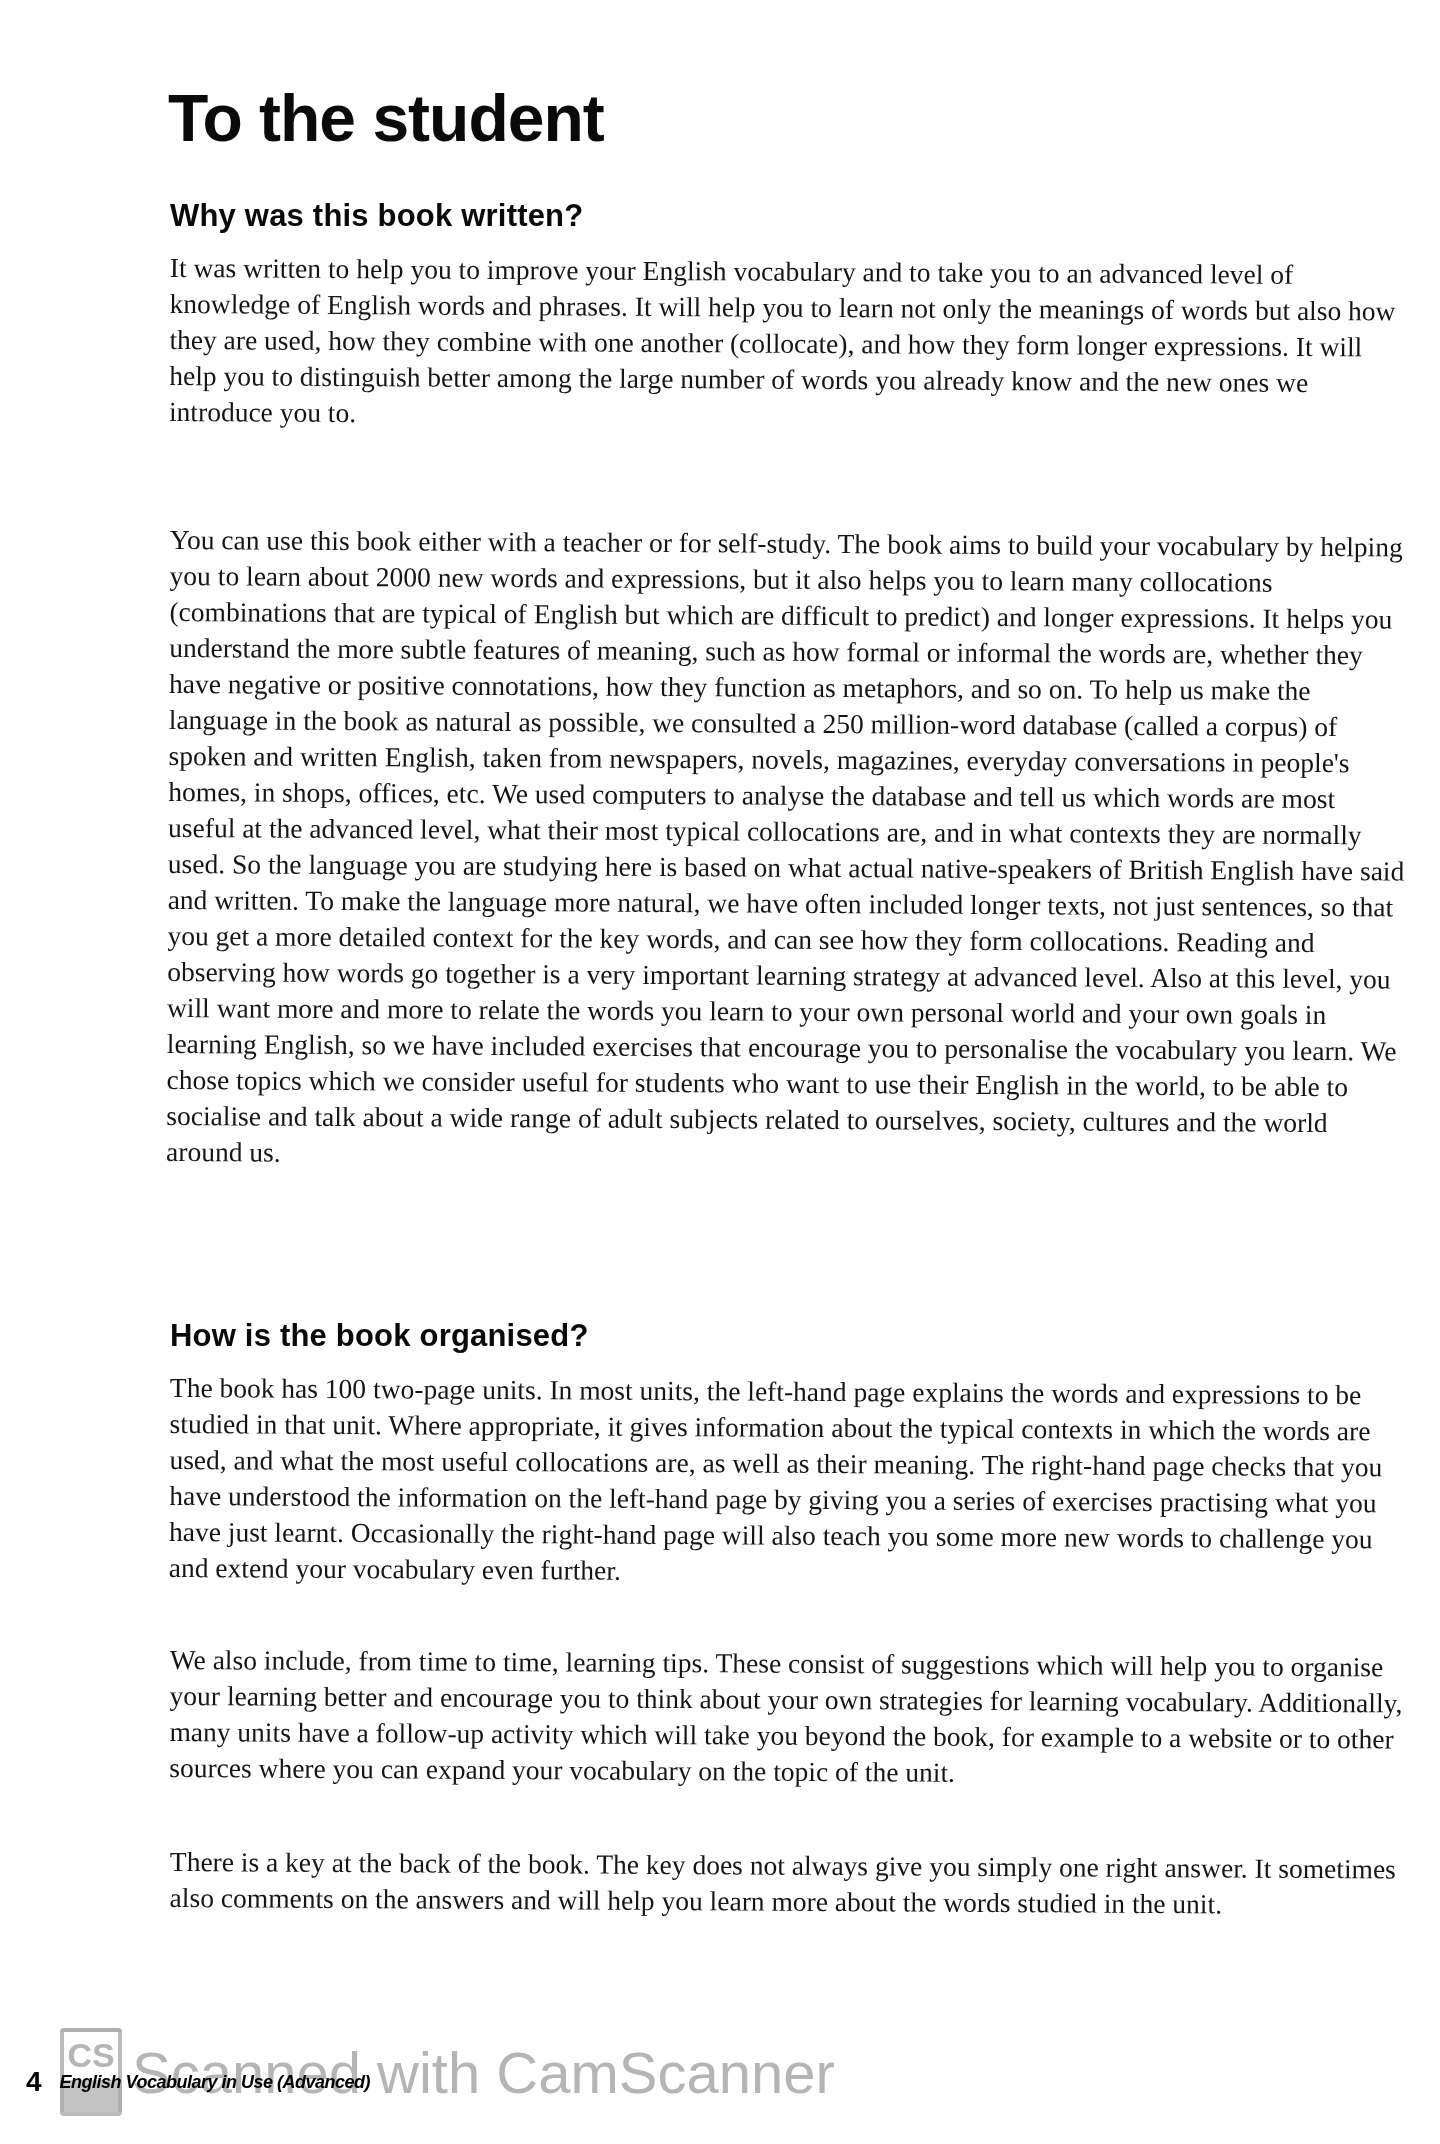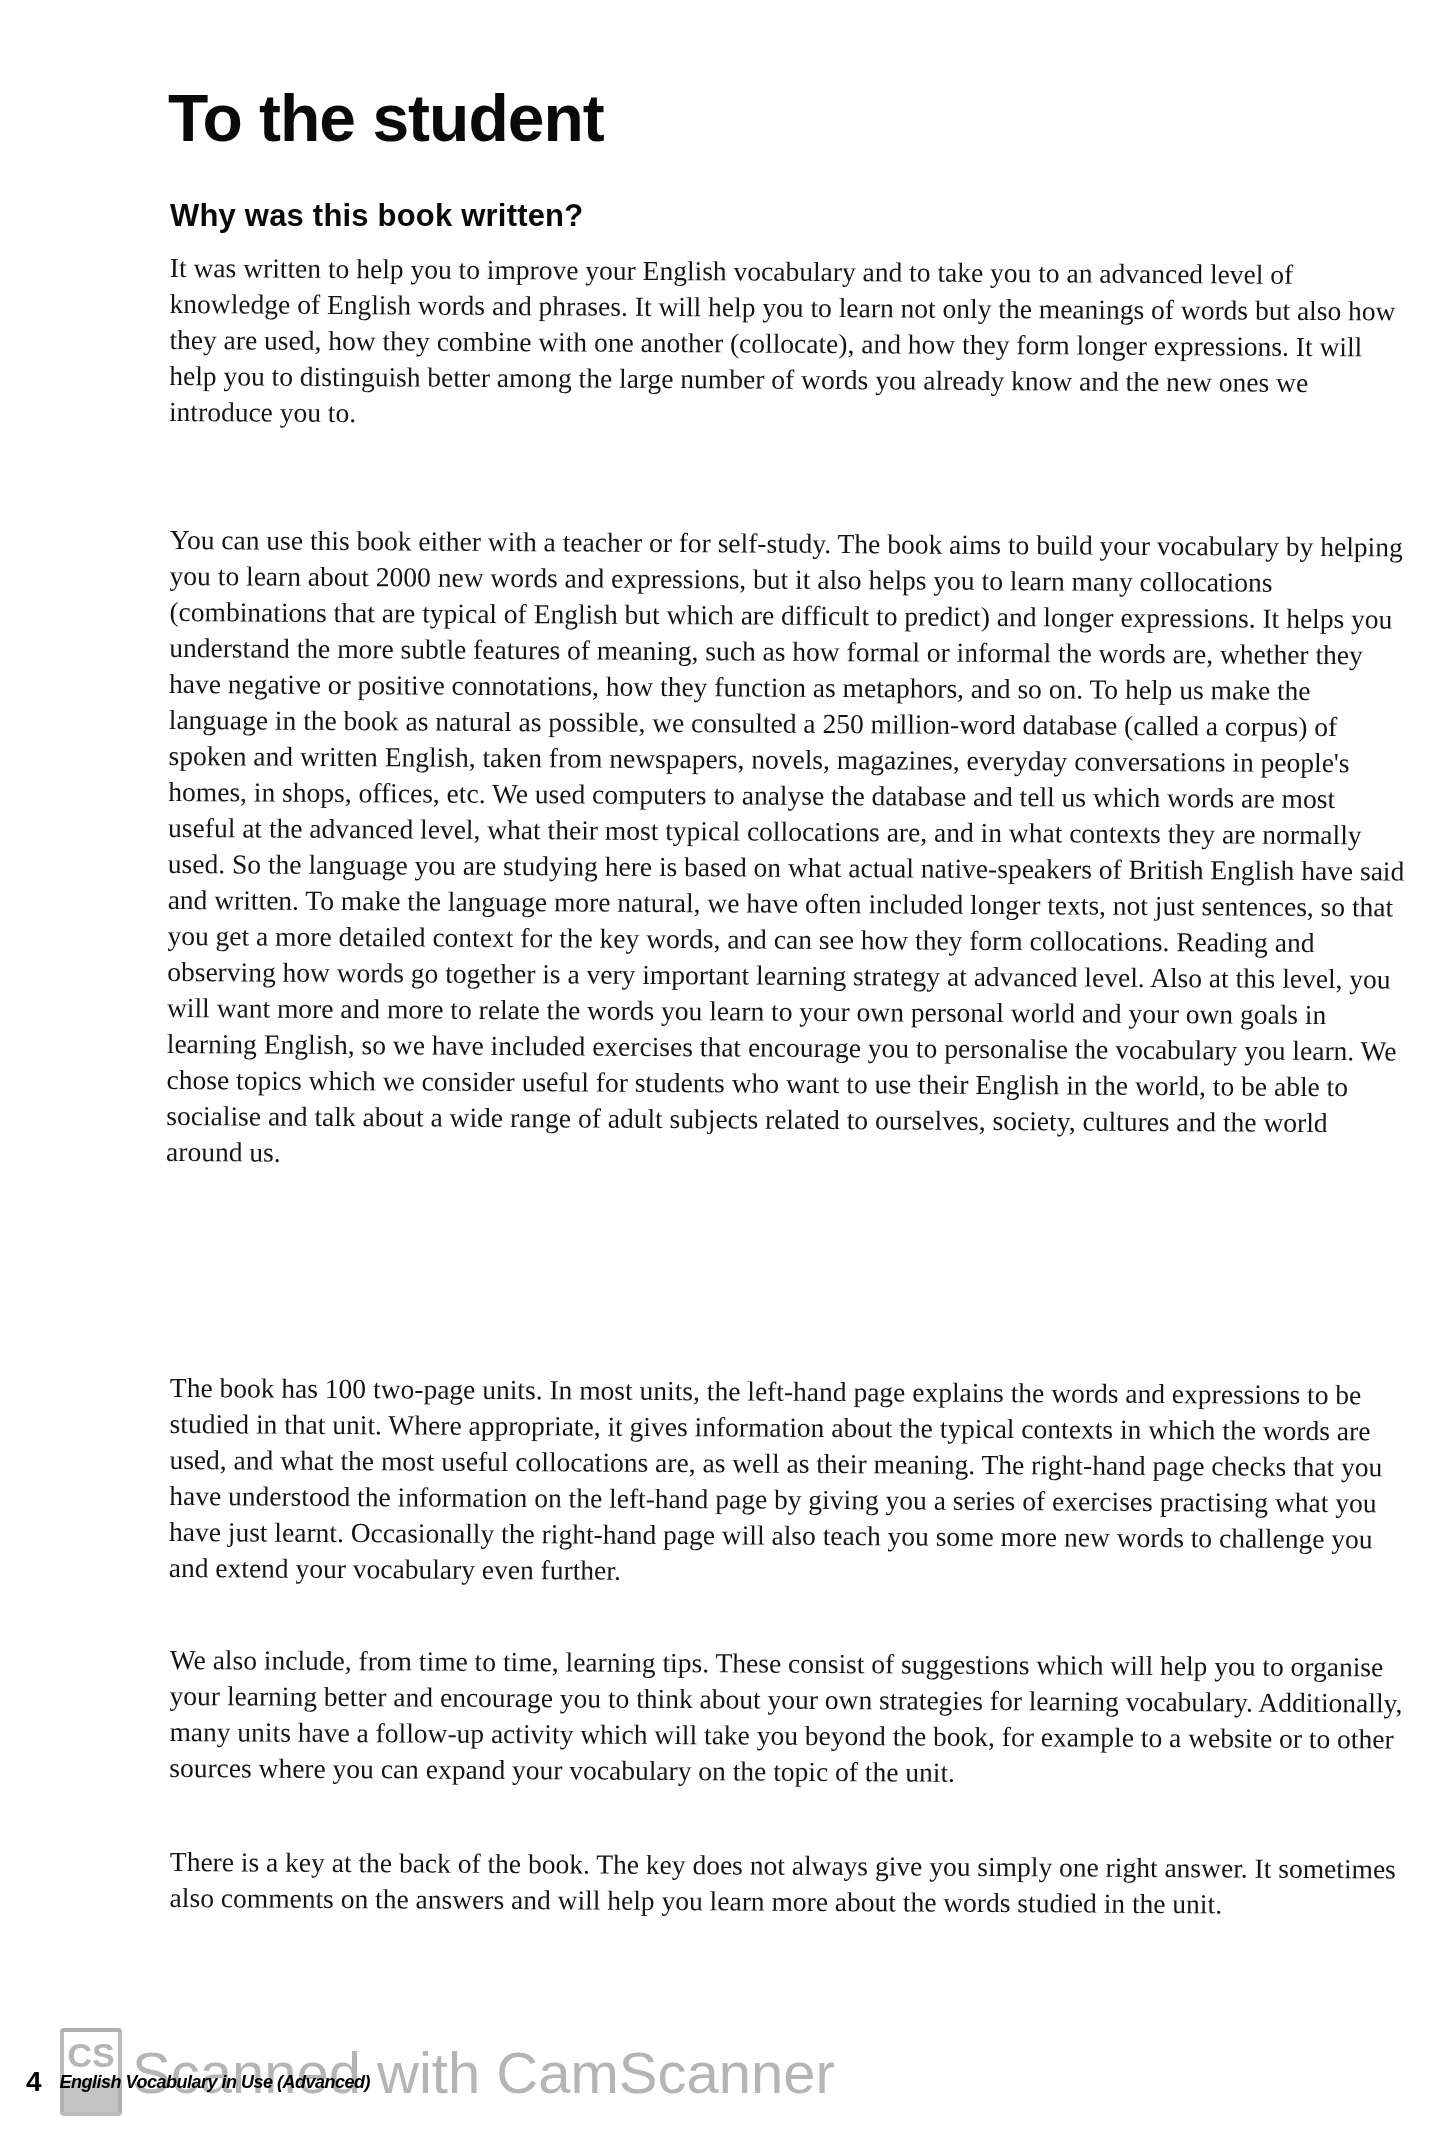--- a/index.html
+++ b/index.html
@@ -42,20 +42,21 @@
 <body>
 
 <div class="page">
   <h1 class="title">To the student</h1>
 
   <h2 class="heading" style="top:198px">Why was this book written?</h2>
   <p class="para" style="top:250px">It was written to help you to improve your English vocabulary and to take you to an advanced level of knowledge of English words and phrases. It will help you to learn not only the meanings of words but also how they are used, how they combine with one another (collocate), and how they form longer expressions. It will help you to distinguish better among the large number of words you already know and the new ones we introduce you to.</p>
 
   <p class="para" style="top:522px">You can use this book either with a teacher or for self-study. The book aims to build your vocabulary by helping you to learn about 2000 new words and expressions, but it also helps you to learn many collocations (combinations that are typical of English but which are difficult to predict) and longer expressions. It helps you understand the more subtle features of meaning, such as how formal or informal the words are, whether they have negative or positive connotations, how they function as metaphors, and so on. To help us make the language in the book as natural as possible, we consulted a 250 million-word database (called a corpus) of spoken and written English, taken from newspapers, novels, magazines, everyday conversations in people's homes, in shops, offices, etc. We used computers to analyse the database and tell us which words are most useful at the advanced level, what their most typical collocations are, and in what contexts they are normally used. So the language you are studying here is based on what actual native-speakers of British English have said and written. To make the language more natural, we have often included longer texts, not just sentences, so that you get a more detailed context for the key words, and can see how they form collocations. Reading and observing how words go together is a very important learning strategy at advanced level. Also at this level, you will want more and more to relate the words you learn to your own personal world and your own goals in learning English, so we have included exercises that encourage you to personalise the vocabulary you learn. We chose topics which we consider useful for students who want to use their English in the world, to be able to socialise and talk about a wide range of adult subjects related to ourselves, society, cultures and the world around us.</p>
 
+  <h2 class="heading" style="top:1318px">How is the book organised?</h2>
   <p class="para" style="top:1370px">The book has 100 two-page units. In most units, the left-hand page explains the words and expressions to be studied in that unit. Where appropriate, it gives information about the typical contexts in which the words are used, and what the most useful collocations are, as well as their meaning. The right-hand page checks that you have understood the information on the left-hand page by giving you a series of exercises practising what you have just learnt. Occasionally the right-hand page will also teach you some more new words to challenge you and extend your vocabulary even further.</p>
   <p class="para" style="top:1642px">We also include, from time to time, learning tips. These consist of suggestions which will help you to organise your learning better and encourage you to think about your own strategies for learning vocabulary. Additionally, many units have a follow-up activity which will take you beyond the book, for example to a website or to other sources where you can expand your vocabulary on the topic of the unit.</p>
   <p class="para" style="top:1844px">There is a key at the back of the book. The key does not always give you simply one right answer. It sometimes also comments on the answers and will help you learn more about the words studied in the unit.</p>
 
   <div class="watermark">
     <div class="cs-logo">CS</div>
     <span>Scanned with CamScanner</span>
   </div>
 
   <div class="footer">

